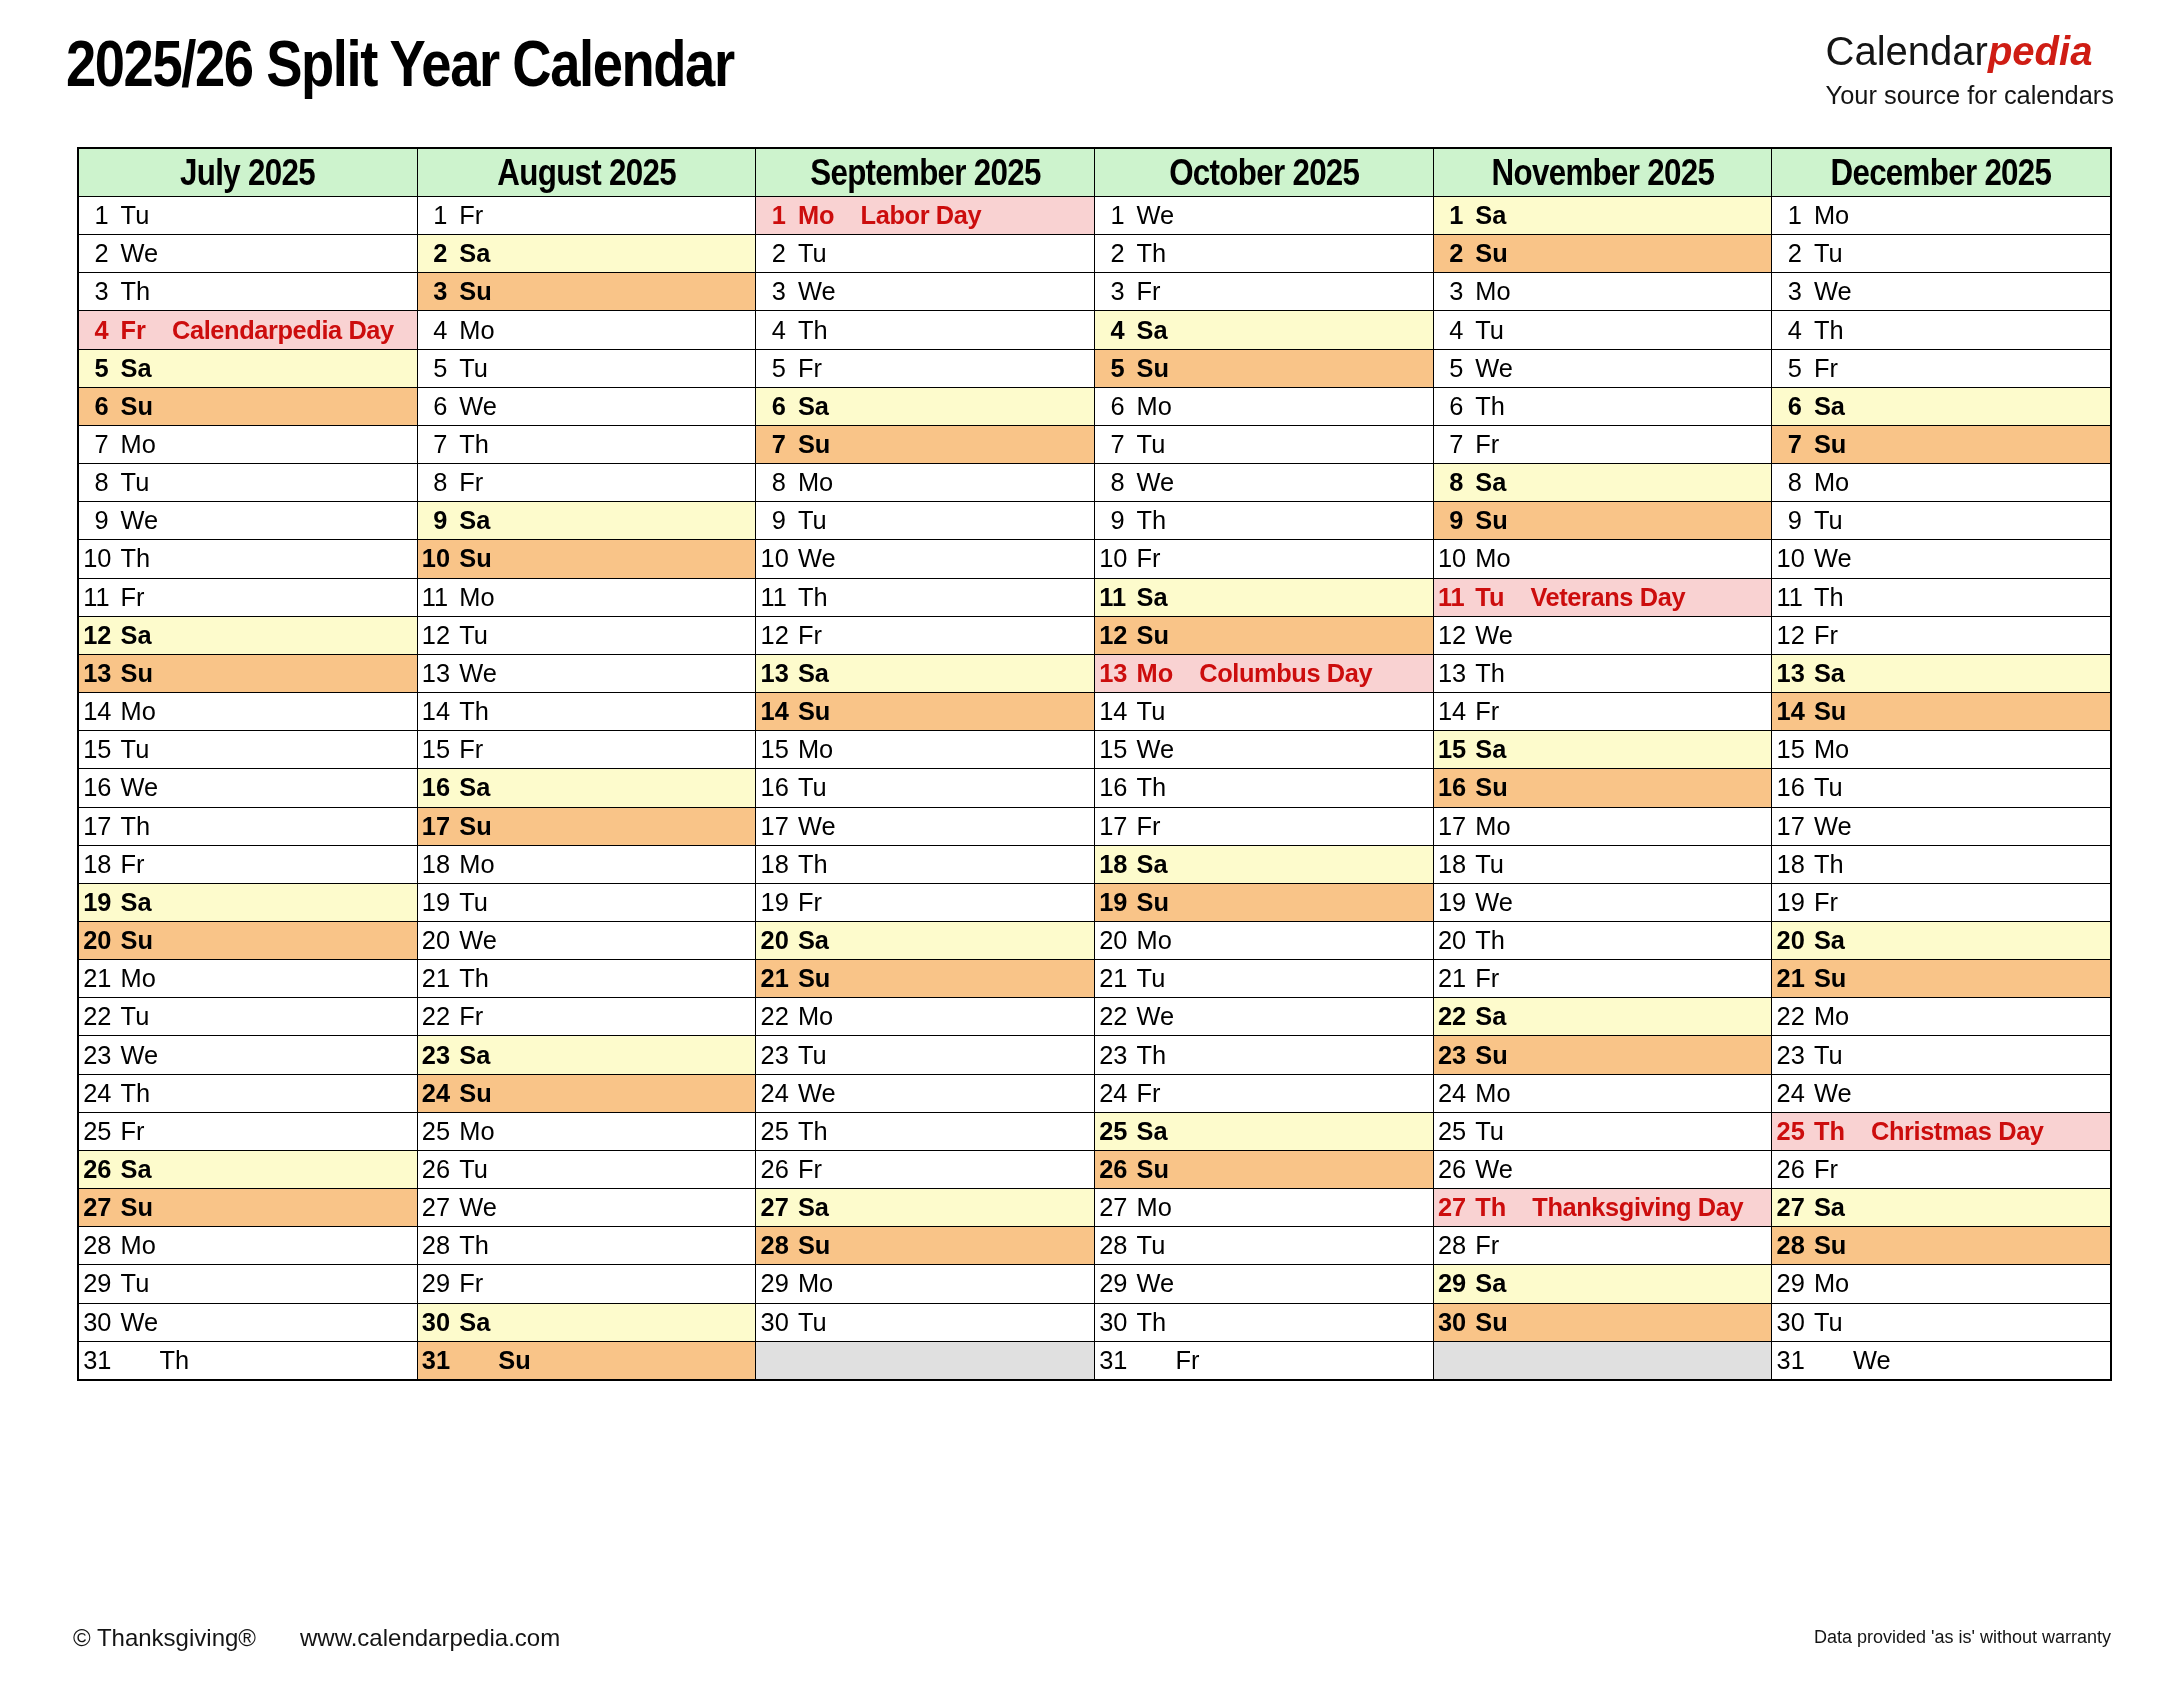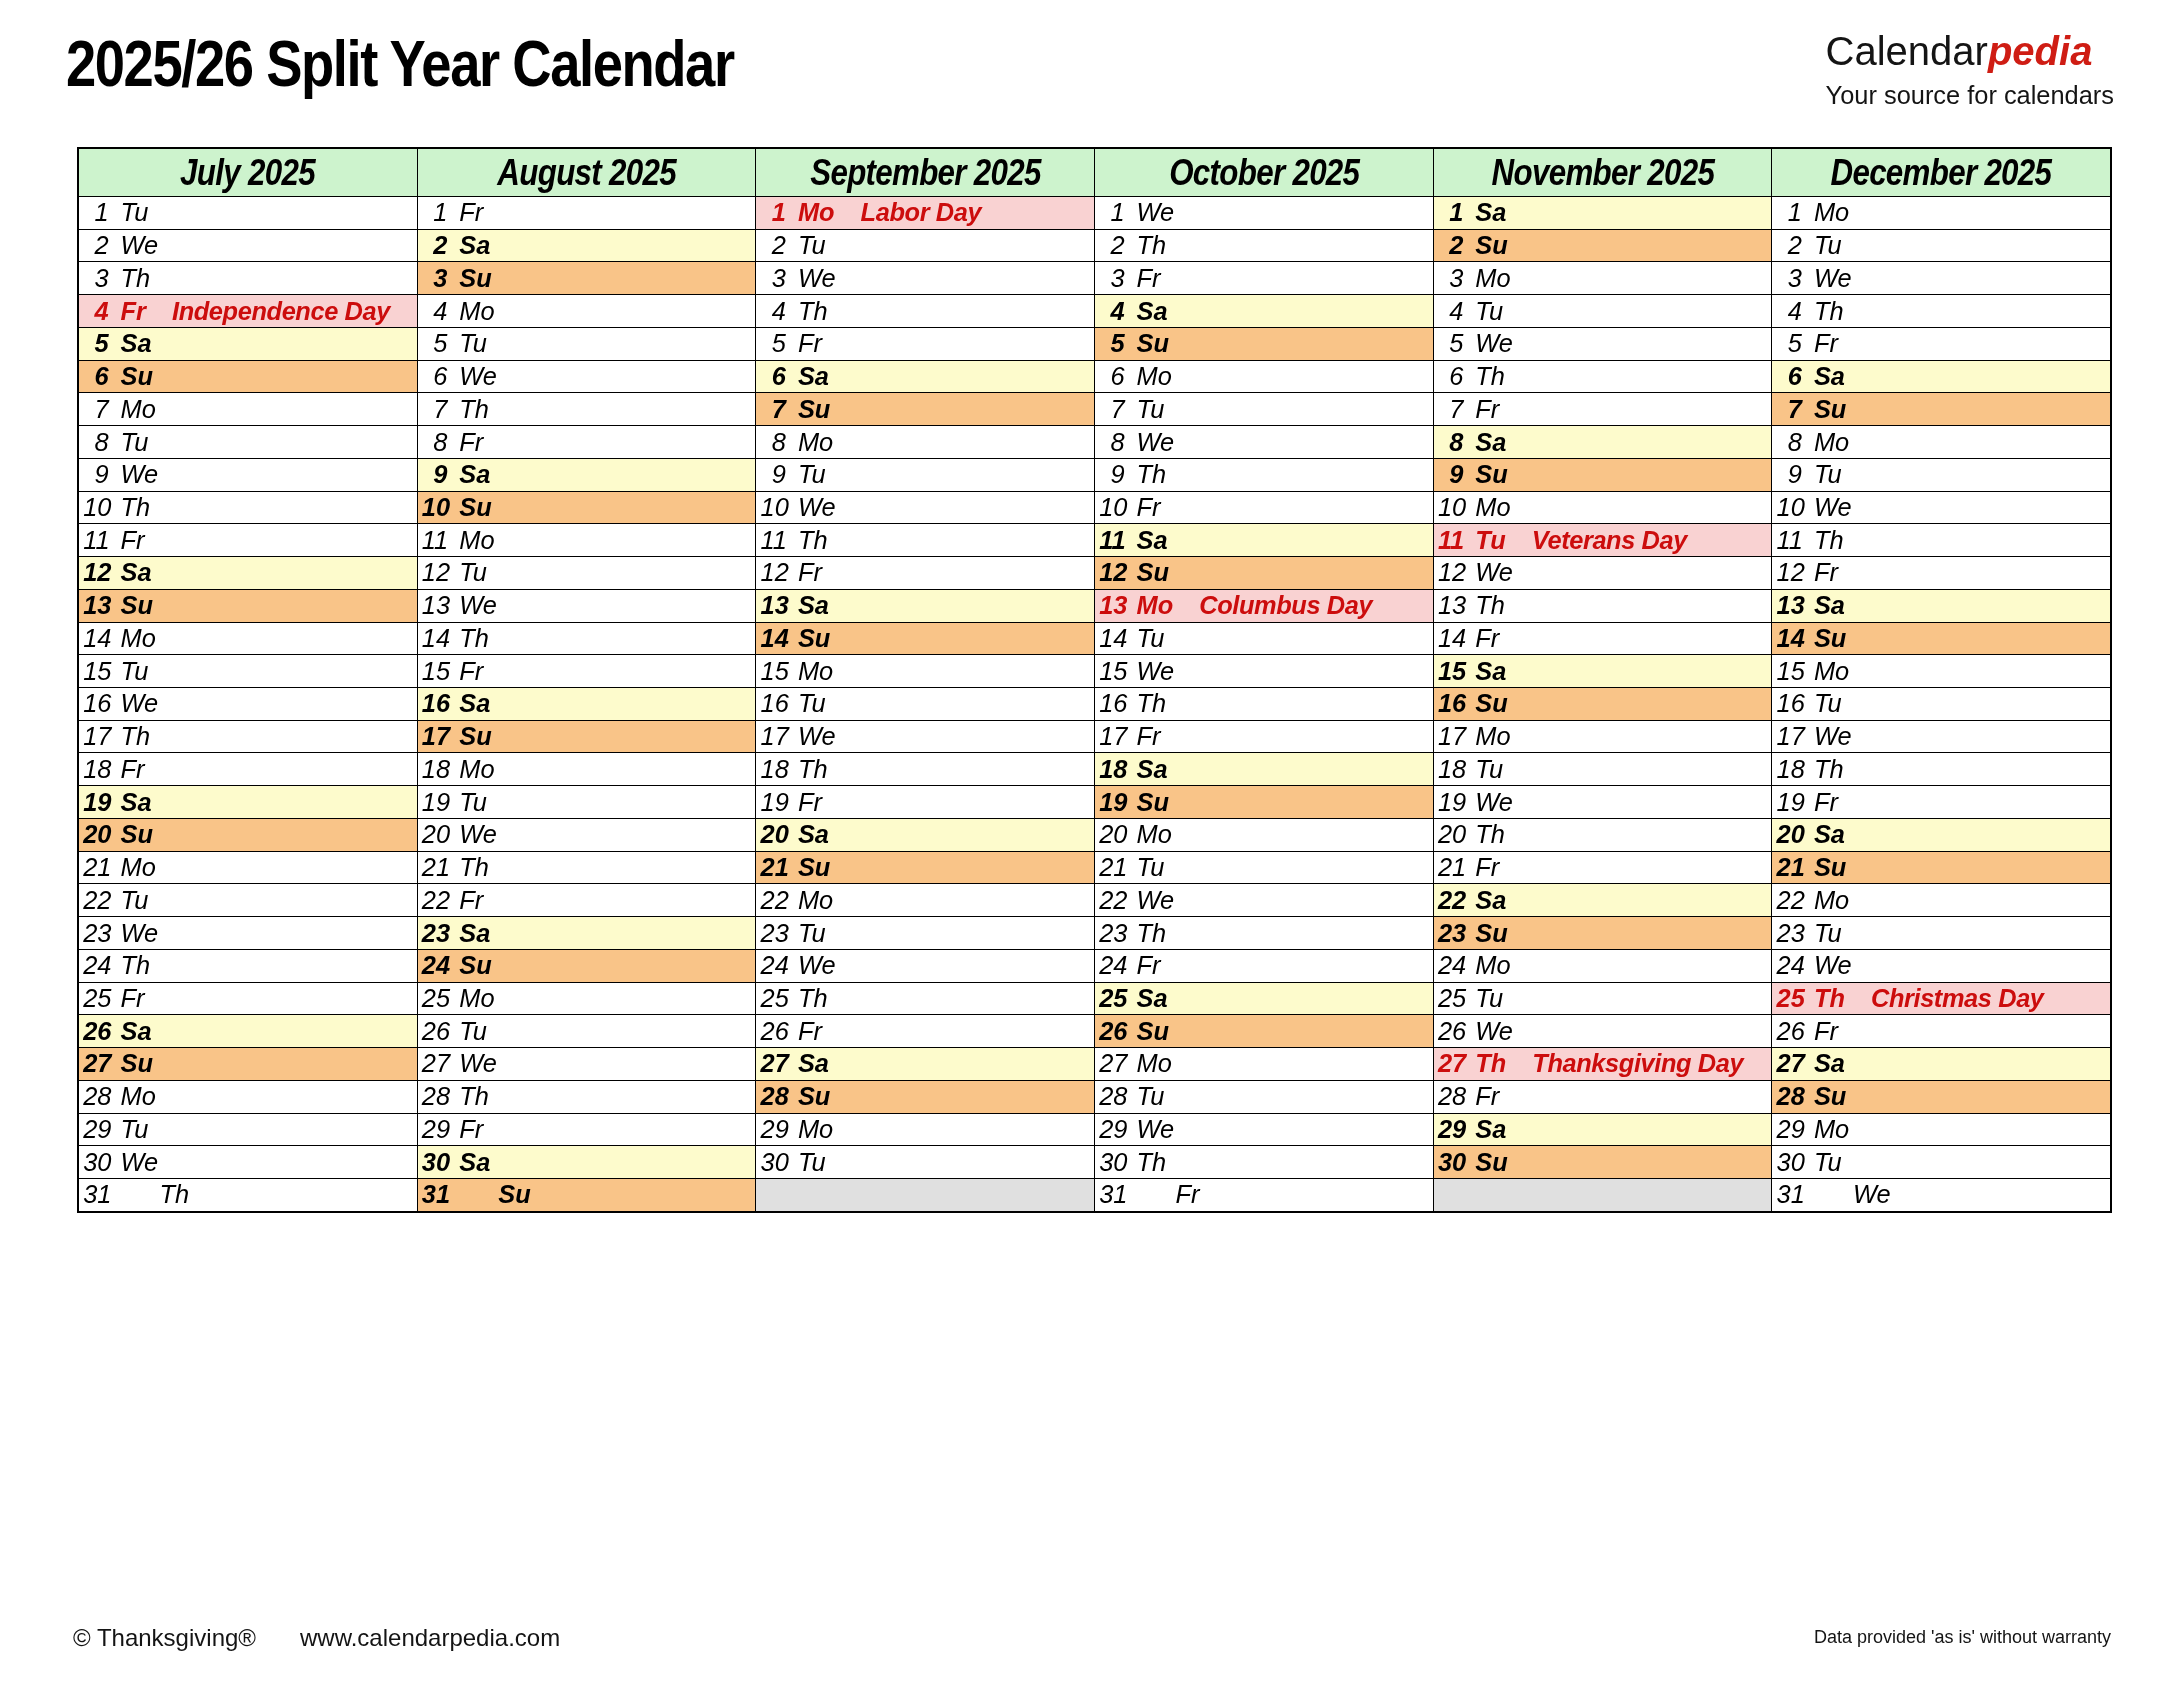--- a/index.html
+++ b/index.html
@@ -14,22 +14,22 @@
     font-size:64px;font-weight:700;letter-spacing:-1.7px;line-height:1.0;
     white-space:nowrap;transform:scaleX(0.85);transform-origin:left center;
   }
   .logo{position:absolute;right:56px;top:30.5px;text-align:left;}
   .logo-main{font-size:40px;line-height:1.0;white-space:nowrap;}
   .logo-black{color:#141414;}
   .logo-red{color:var(--logo-red);font-weight:700;font-style:italic;}
   .logo-tagline{font-size:25.4px;margin-top:10px;color:#141414;white-space:nowrap;}
 
   .cal{
-    position:absolute;left:77px;top:147px;width:2035px;height:1066px;
-    border:2.5px solid #000;box-sizing:border-box;display:flex;background:#1d4ed8;font-style:italic;
+    position:absolute;left:77px;top:147px;width:2035px;height:1234px;
+    border:2.5px solid #000;box-sizing:border-box;display:flex;background:#1d4ed8;
   }
   .month-col{flex:1 1 0;min-width:0;display:flex;flex-direction:column;border-right:1.7px solid #000;}
   .month-col.last{border-right:none;}
   .month-header{
     flex:0 0 47px;height:47px;background:var(--green);border-bottom:1.7px solid #000;
     display:flex;align-items:center;justify-content:center;
     font-weight:700;font-size:36px;overflow:hidden;
   }
   .month-header .condense{display:inline-block;transform:scaleX(0.87);white-space:nowrap;letter-spacing:-0.8px;}
   .day-row{
@@ -79,21 +79,21 @@
         <div class="num">2</div>
         <div class="wd">We</div>
       </div>
       <div class="day-row">
         <div class="num">3</div>
         <div class="wd">Th</div>
       </div>
       <div class="day-row holiday">
         <div class="num">4</div>
         <div class="wd">Fr</div>
-        <div class="hol">Independence Day</div>
+        <div class="hol">Calendarpedia Day</div>
       </div>
       <div class="day-row sa">
         <div class="num">5</div>
         <div class="wd">Sa</div>
       </div>
       <div class="day-row su">
         <div class="num">6</div>
         <div class="wd">Su</div>
       </div>
       <div class="day-row">

